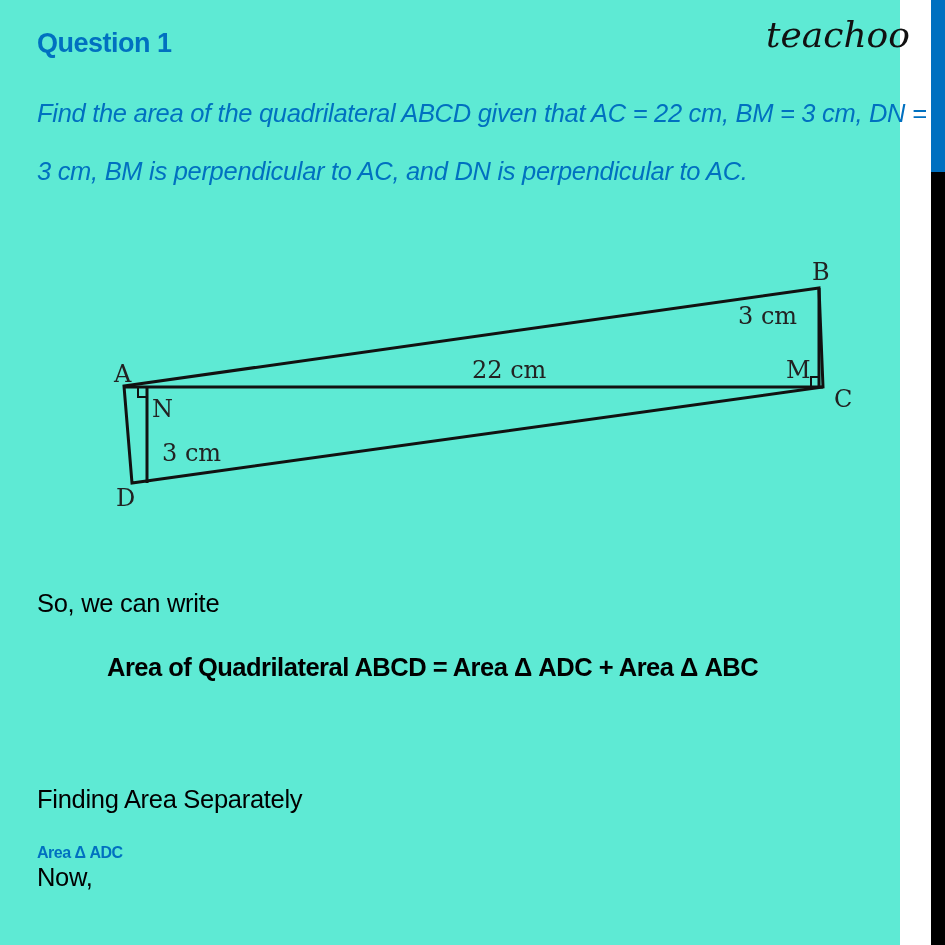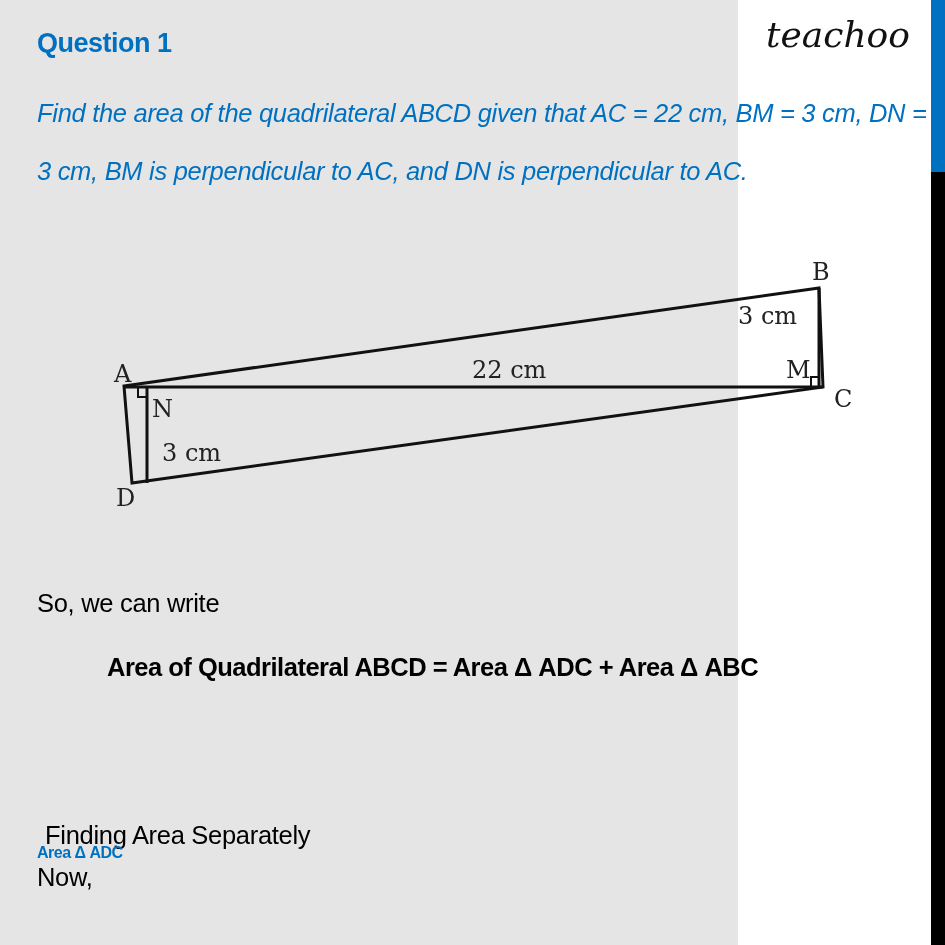--- a/index.html
+++ b/index.html
@@ -10,22 +10,22 @@
       overflow: hidden;
       background: #ffffff;
     }
     body {
       position: relative;
       font-family: "Liberation Sans", "DejaVu Sans", sans-serif;
     }
     .page {
       position: absolute;
       left: 0; top: 0;
-      width: 738px; height: 945px;
-      background: #e5e5e5;
+      width: 900px; height: 945px;
+      background: #5eead4;
     }
     .side-bar-blue {
       position: absolute;
       left: 931px; top: 0;
       width: 14px; height: 172px;
       background: #0070c0;
     }
     .side-bar-black {
       position: absolute;
       left: 931px; top: 172px;
@@ -132,20 +132,20 @@
     <text x="16" y="256">D</text>
     <text x="686" y="128">M</text>
     <text x="52" y="167">N</text>
     <text x="372" y="128">22 cm</text>
     <text x="638" y="74">3 cm</text>
     <text x="62" y="211">3 cm</text>
   </svg>
 
   <div class="line" style="top:589px;text-align:center;">So, we can write</div>
   <div class="formula">Area of Quadrilateral ABCD = Area Δ ADC + Area Δ ABC</div>
-  <div class="line" style="top:821px;margin-left:8px;">Finding Area Separately</div>
+  <div class="line" style="top:785px;">Finding Area Separately</div>
   <div class="subheading">Area Δ ADC</div>
   <div class="line" style="top:863px;">Now,</div>
 
 </div>
 
 <div class="side-bar-blue"></div>
 <div class="side-bar-black"></div>
 
 </body></html>

